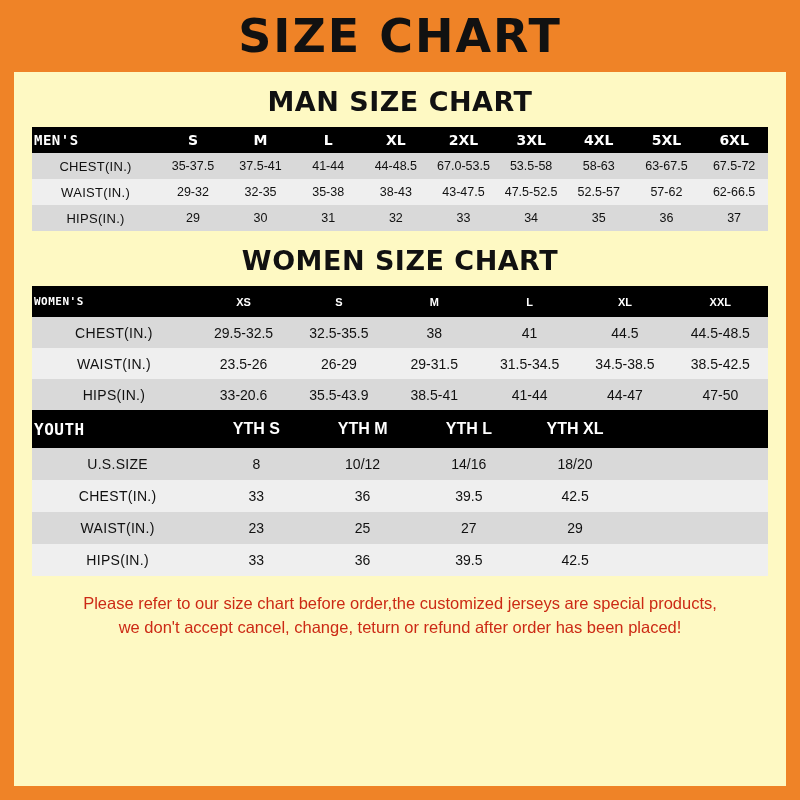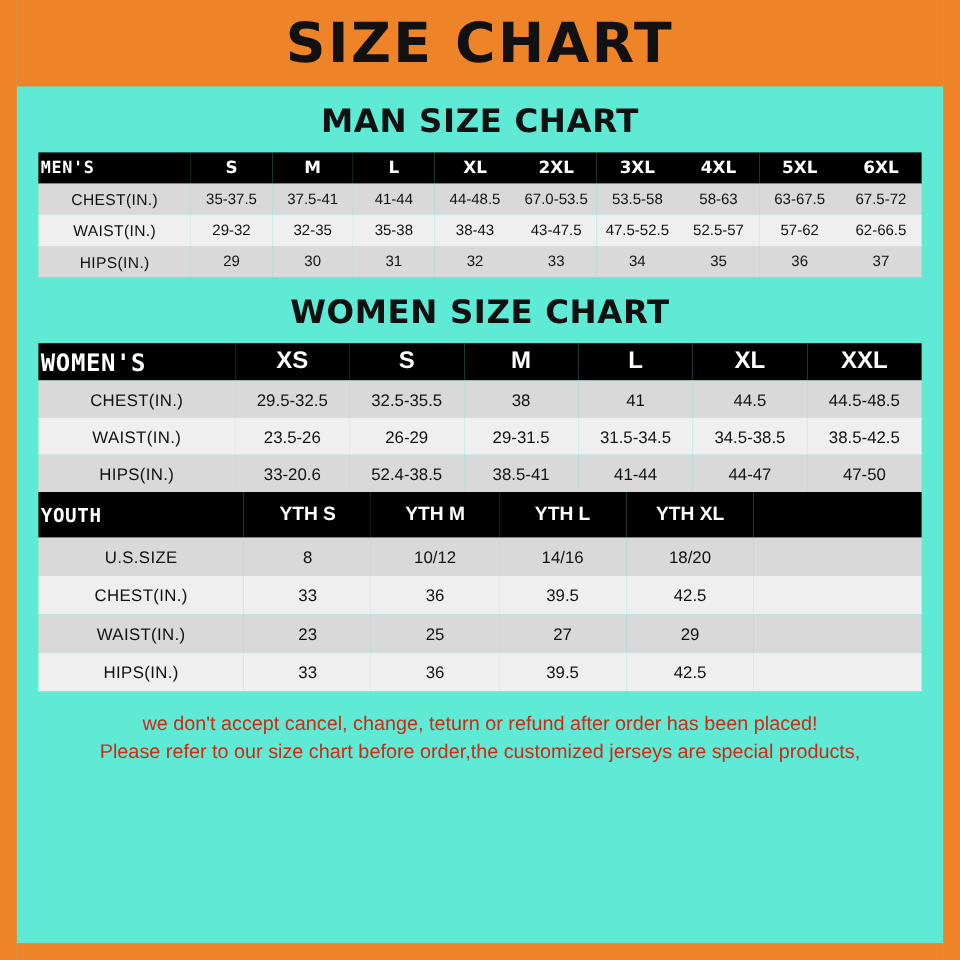--- a/index.html
+++ b/index.html
@@ -10,21 +10,21 @@
     width: 800px;
     height: 800px;
     background: #ffffff;
     font-family: "Liberation Sans", sans-serif;
     overflow: hidden;
   }
   .page {
     position: relative;
     width: 800px;
     height: 800px;
-    background: #5eead4;
+    background: #fef9c3;
     box-sizing: border-box;
     border-left: 14px solid #ef8327;
     border-right: 14px solid #ef8327;
   }
   .header-band {
     position: relative;
     height: 72px;
     background: #ef8327;
     display: flex;
     align-items: center;
@@ -96,21 +96,21 @@
     color: #111;
   }
   
   #men-table td.label { font-size: 13px; }
   #men-table td.val { font-size: 12.5px; }
   #men-table .hdr-row th { font-size: 14px; }
 
   
   #women-table td.label { font-size: 14px; }
   #women-table td.val { font-size: 14px; }
-  #women-table .hdr-row th { font-size: 20px; margin-left: 42px; }
+  #women-table .hdr-row th { font-size: 11px; margin-left: 42px; }
   #women-table th, #women-table td { height: 31px; }
 
   
   #youth-table td.label { font-size: 14px; }
   #youth-table td.val { font-size: 14px; }
   #youth-table .hdr-row th { font-size: 16px; }
   #youth-table th, #youth-table td { height: 32px; }
   #youth-table .hdr-row th { height: 38px; }
 
   .footer-note {
@@ -226,21 +226,21 @@
           <td class="val">23.5-26</td>
           <td class="val">26-29</td>
           <td class="val">29-31.5</td>
           <td class="val">31.5-34.5</td>
           <td class="val">34.5-38.5</td>
           <td class="val">38.5-42.5</td>
         </tr>
         <tr class="row-odd">
           <td class="label">HIPS(IN.)</td>
           <td class="val">33-20.6</td>
-          <td class="val">52.4-38.5</td>
+          <td class="val">35.5-43.9</td>
           <td class="val">38.5-41</td>
           <td class="val">41-44</td>
           <td class="val">44-47</td>
           <td class="val">47-50</td>
         </tr>
       </tbody>
     </table>
 
     <table class="chart" id="youth-table">
       <thead>
@@ -283,20 +283,20 @@
           <td class="val">33</td>
           <td class="val">36</td>
           <td class="val">39.5</td>
           <td class="val">42.5</td>
           <td class="val"></td>
         </tr>
       </tbody>
     </table>
 
     <div class="footer-note">
+      <div>Please refer to our size chart before order,the customized jerseys are special products,</div>
       <div>we don't accept cancel, change, teturn or refund after order has been placed!</div>
-      <div>Please refer to our size chart before order,the customized jerseys are special products,</div>
     </div>
 
   </div>
 
   <div class="bottom-band"></div>
 </div>
 
 </body></html>

